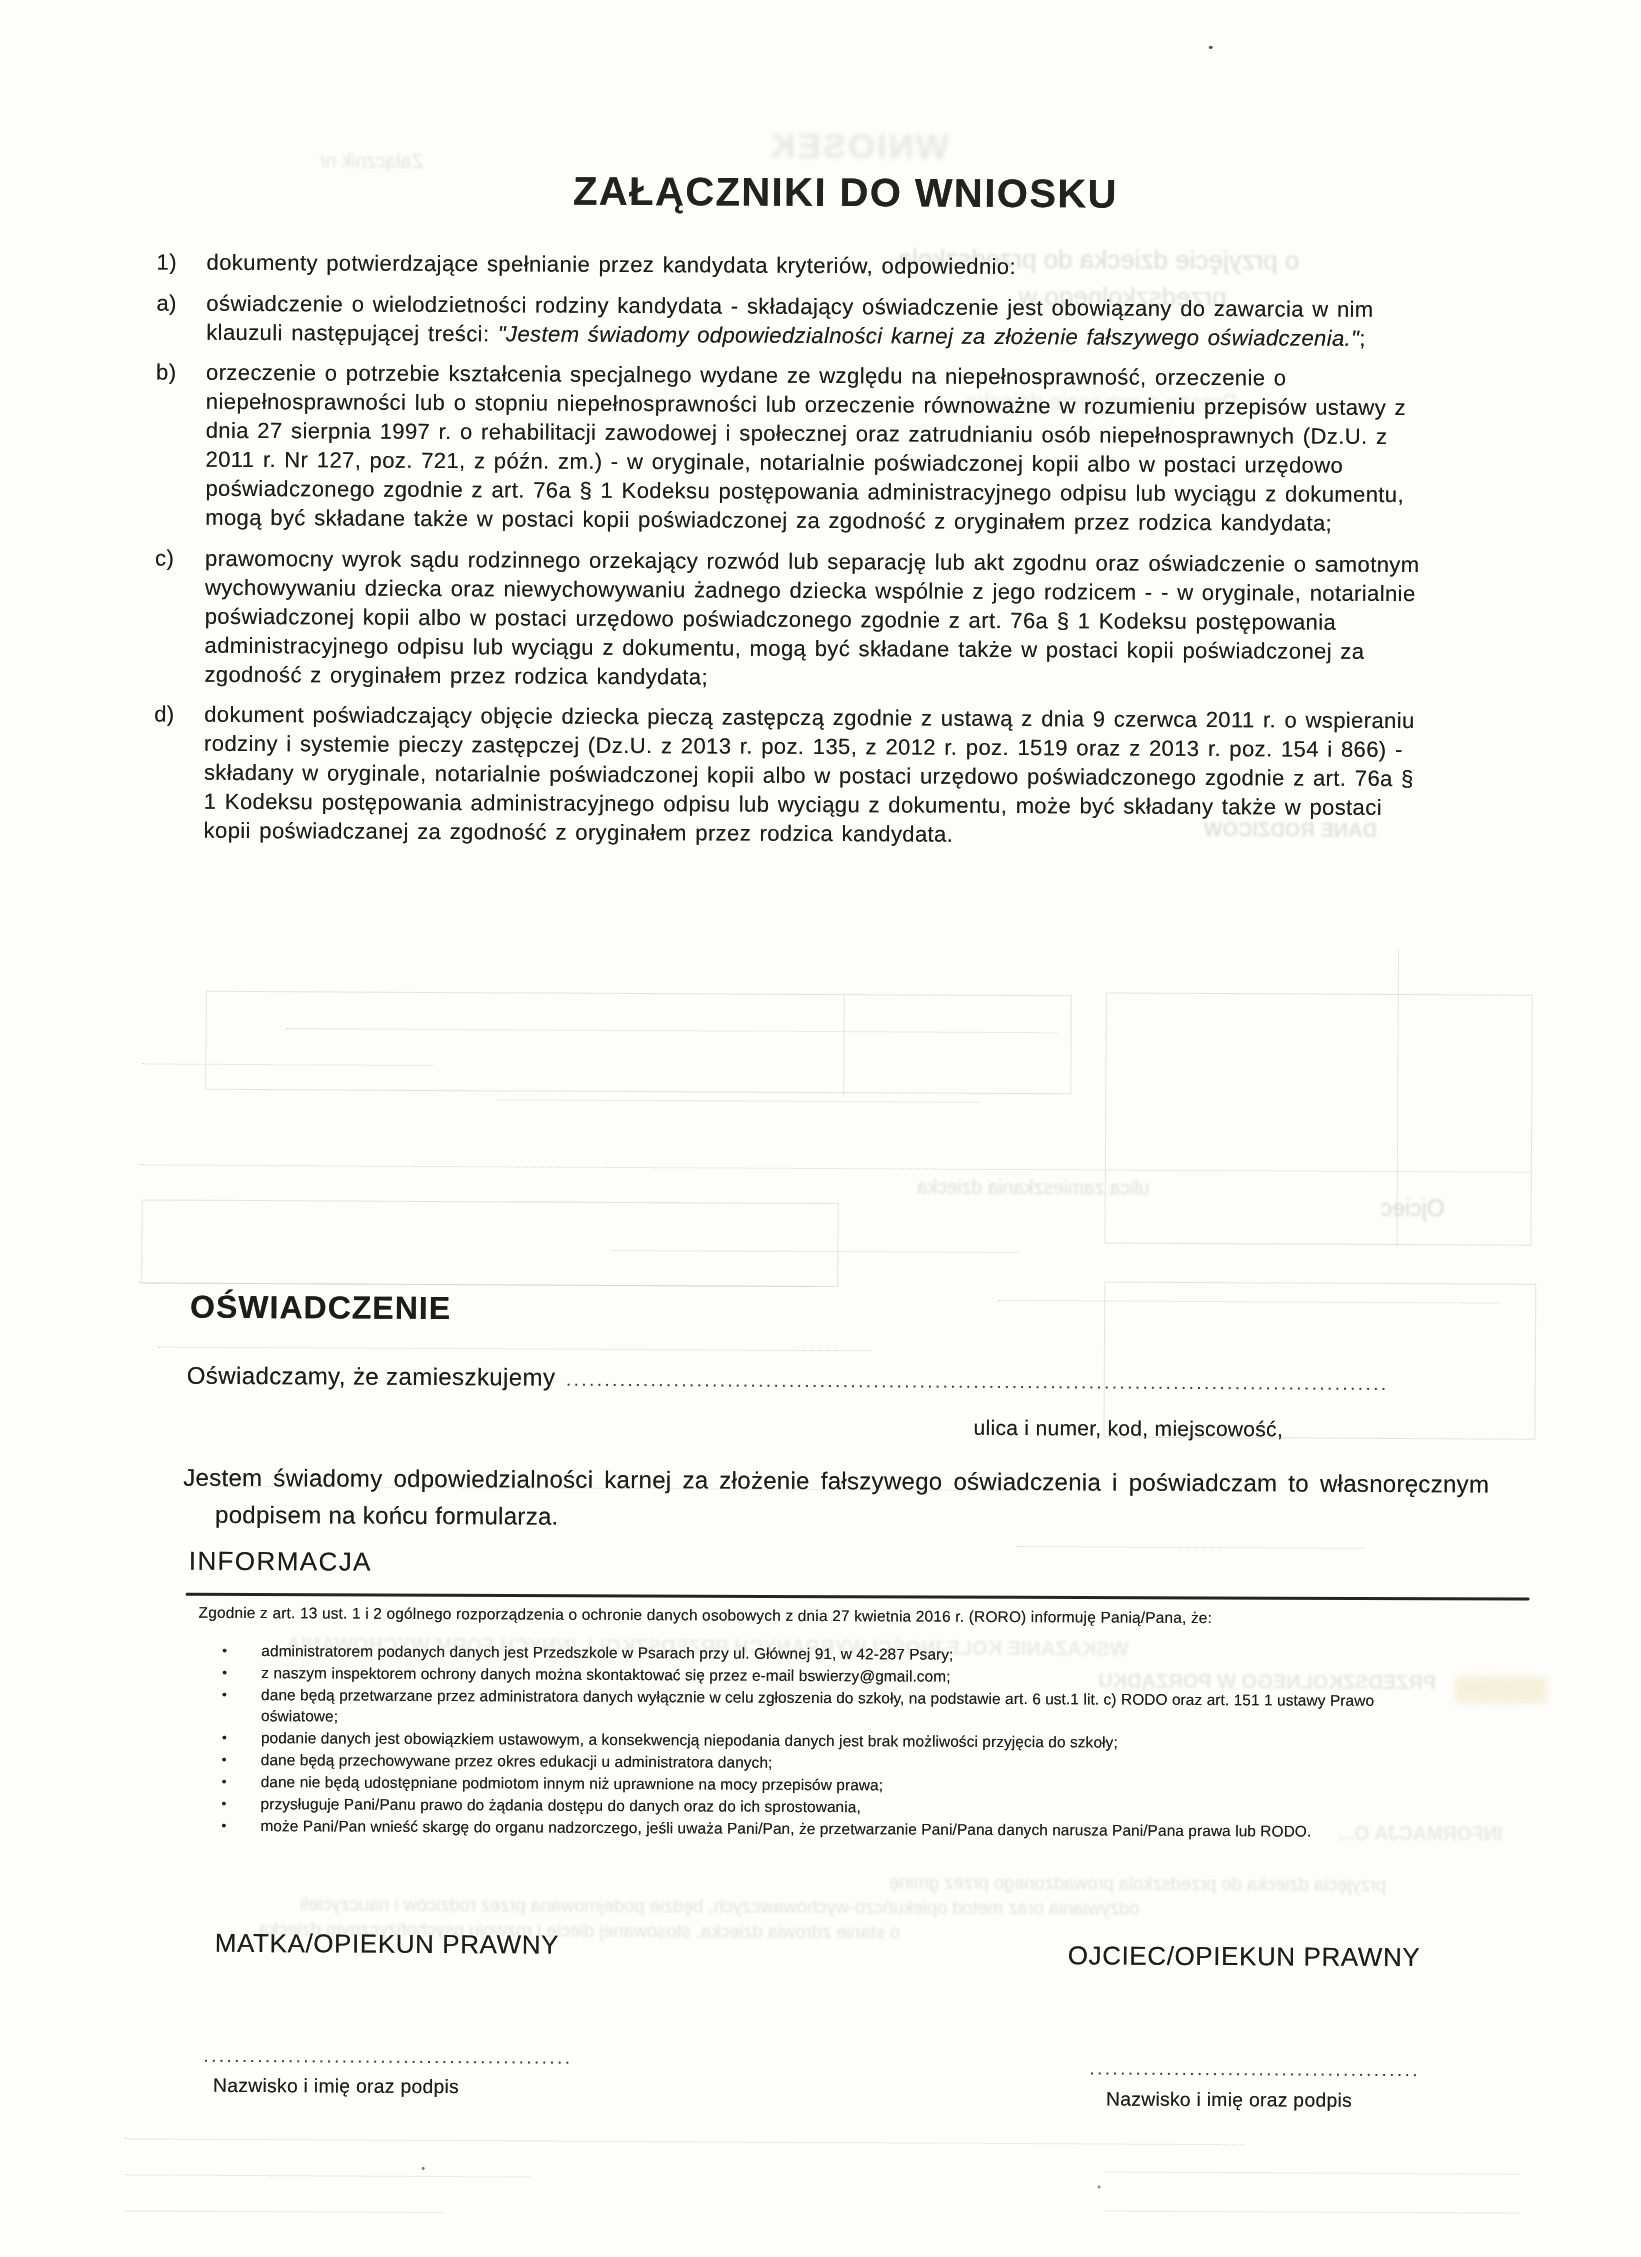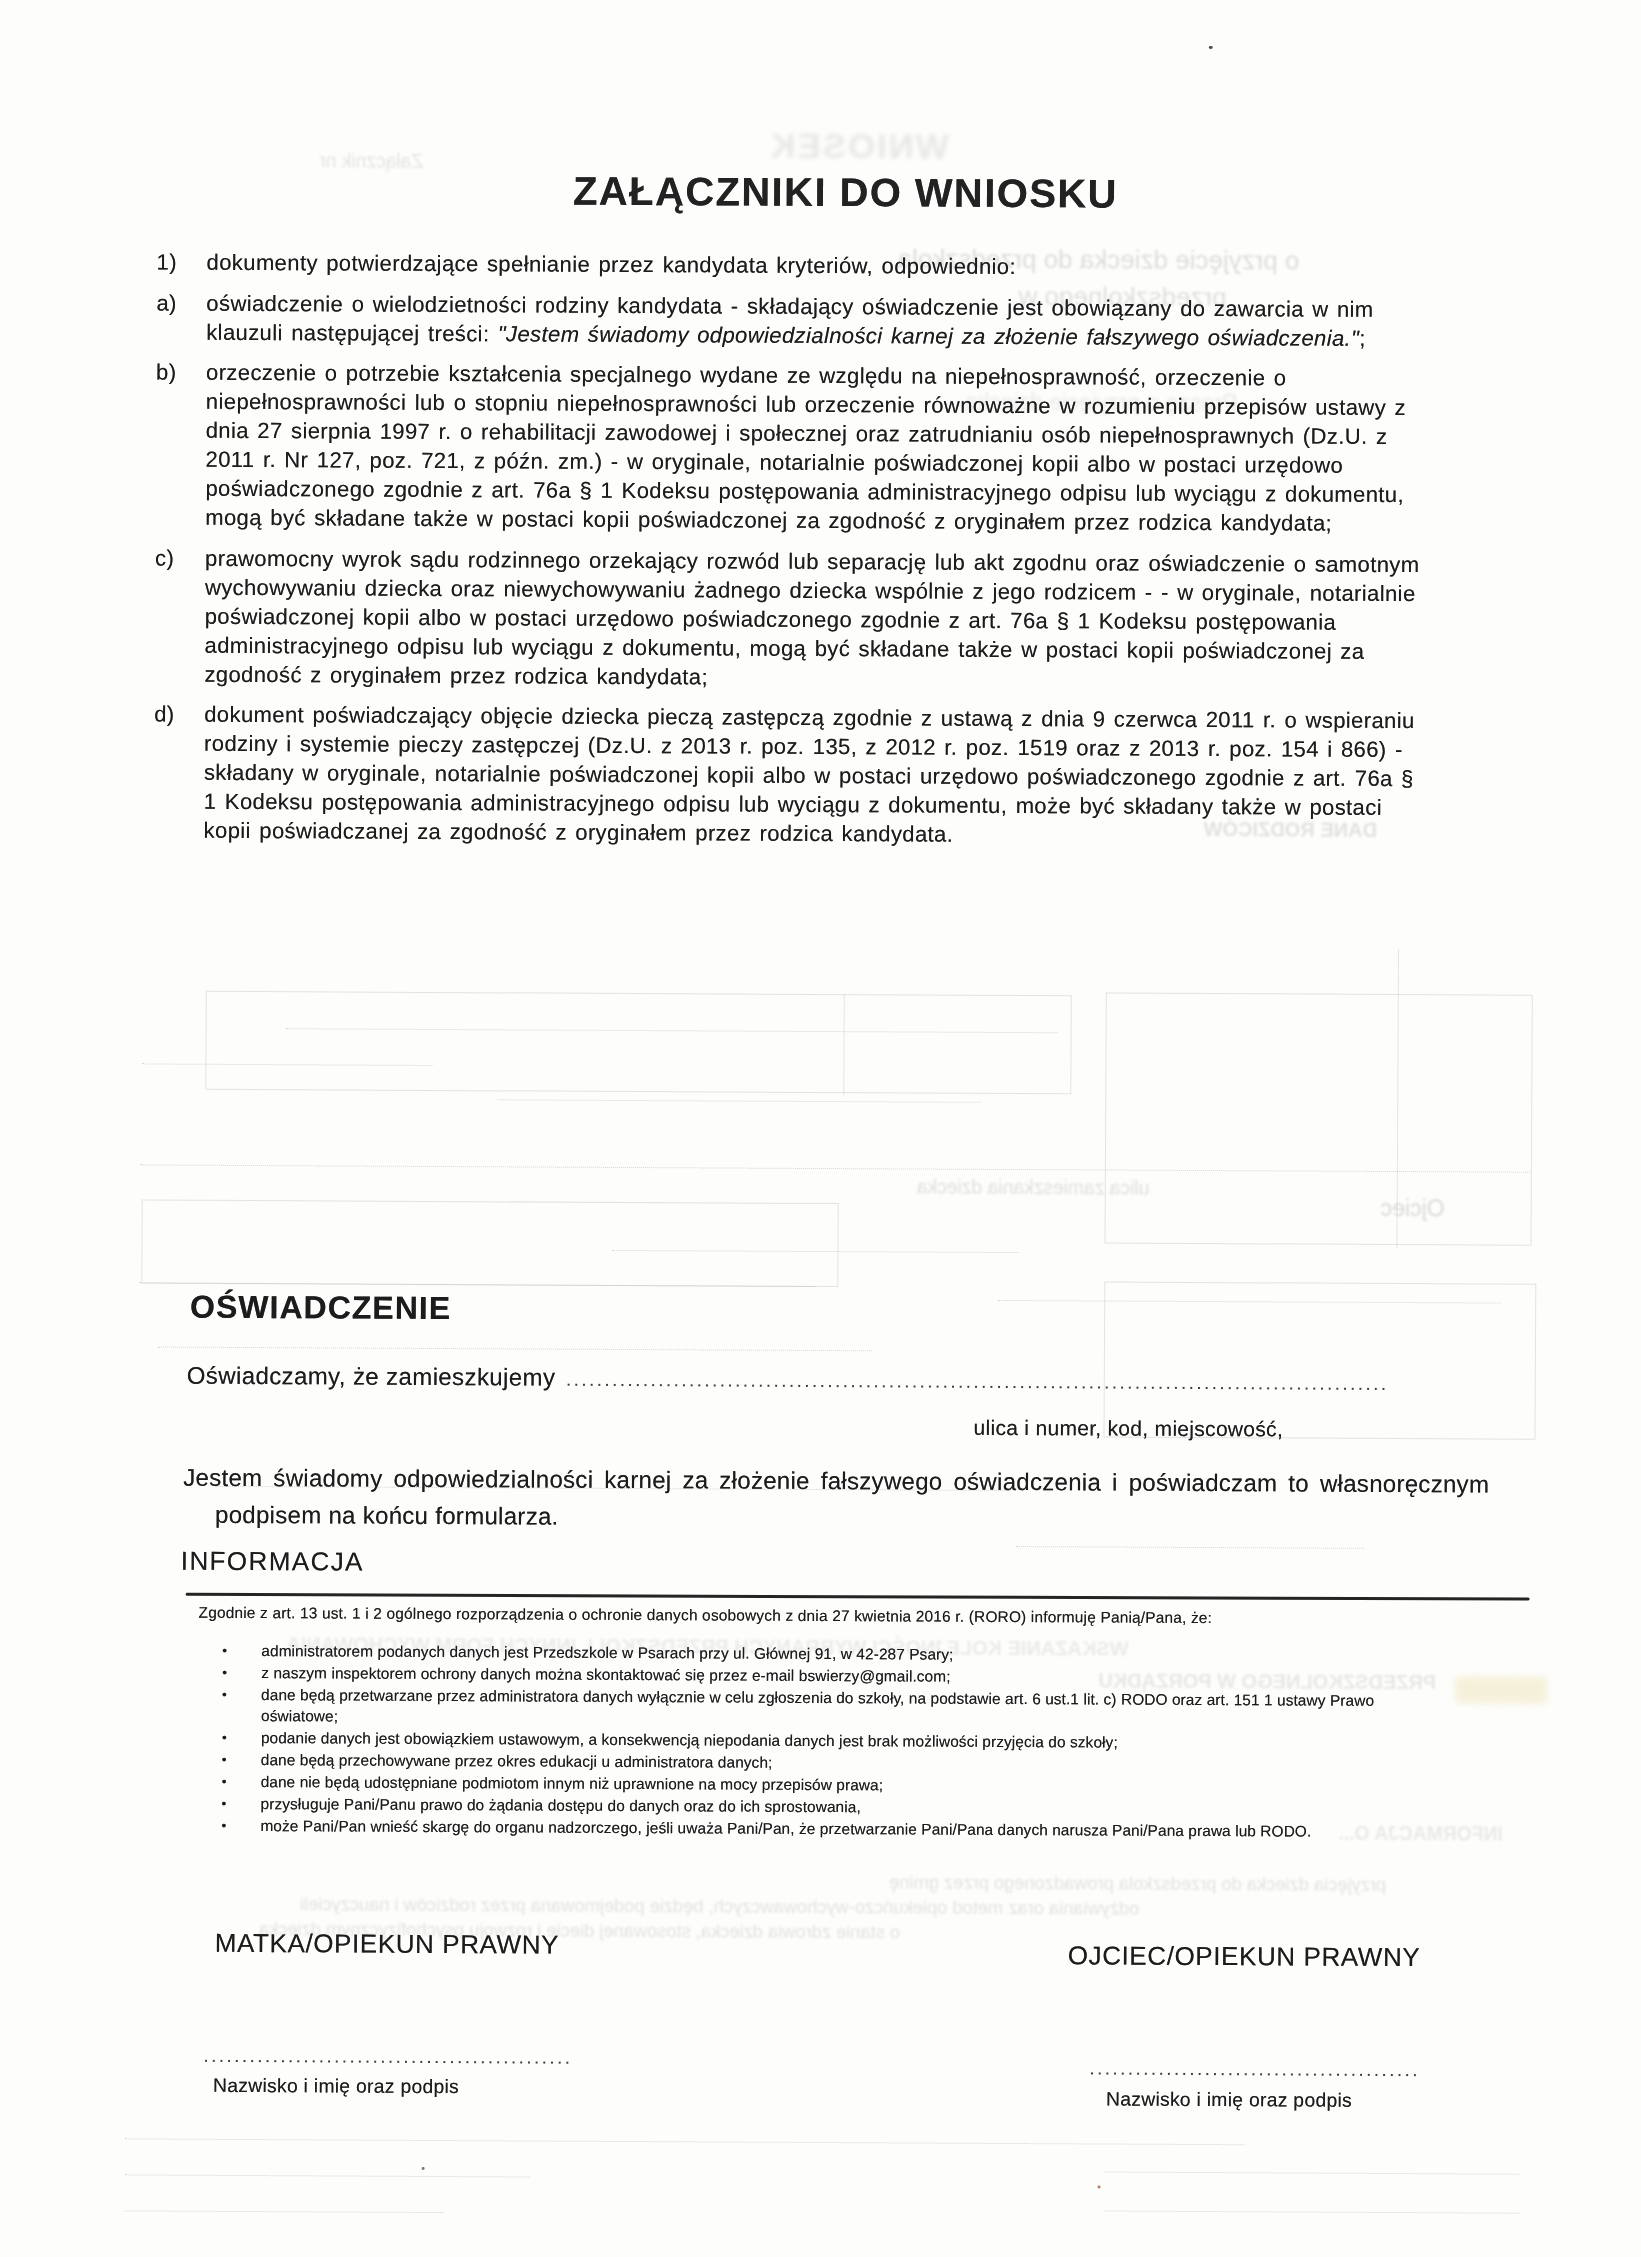--- a/index.html
+++ b/index.html
@@ -154,21 +154,21 @@
 
   <div class="abs residence-row" style="left:193px;top:1365px;">
     <span class="residence-label ink">Oświadczamy, że zamieszkujemy</span>
     <span class="dotfill"></span>
   </div>
 
   <div class="abs residence-caption ink" style="left:980px;top:1415px;">ulica i numer, kod, miejscowość,</div>
 
   <div class="abs statement ink" style="left:190px;top:1462px;">Jestem świadomy odpowiedzialności karnej za złożenie fałszywego oświadczenia i poświadczam to własnoręcznym podpisem na końcu formularza.</div>
 
-  <div class="abs info-heading ink" style="left:188px;top:1549px;">INFORMACJA</div>
+  <div class="abs info-heading ink" style="left:196px;top:1549px;">INFORMACJA</div>
   <div class="abs info-rule" style="left:193px;top:1595px;width:1344px;"></div>
 
   <div class="abs info-intro ink" style="left:206px;top:1607px;">Zgodnie z art. 13 ust. 1 i 2 ogólnego rozporządzenia o ochronie danych osobowych z dnia 27 kwietnia 2016 r. (RORO) informuję Panią/Pana, że:</div>
 
   <div class="abs info-bullets ink" style="left:230px;top:1643px;">
     <div class="bullet-row">
       <span class="bullet-dot">•</span>
       <span class="bullet-text">administratorem podanych danych jest Przedszkole w Psarach przy ul. Głównej 91,  w 42-287 Psary;</span>
     </div>
     <div class="bullet-row">

